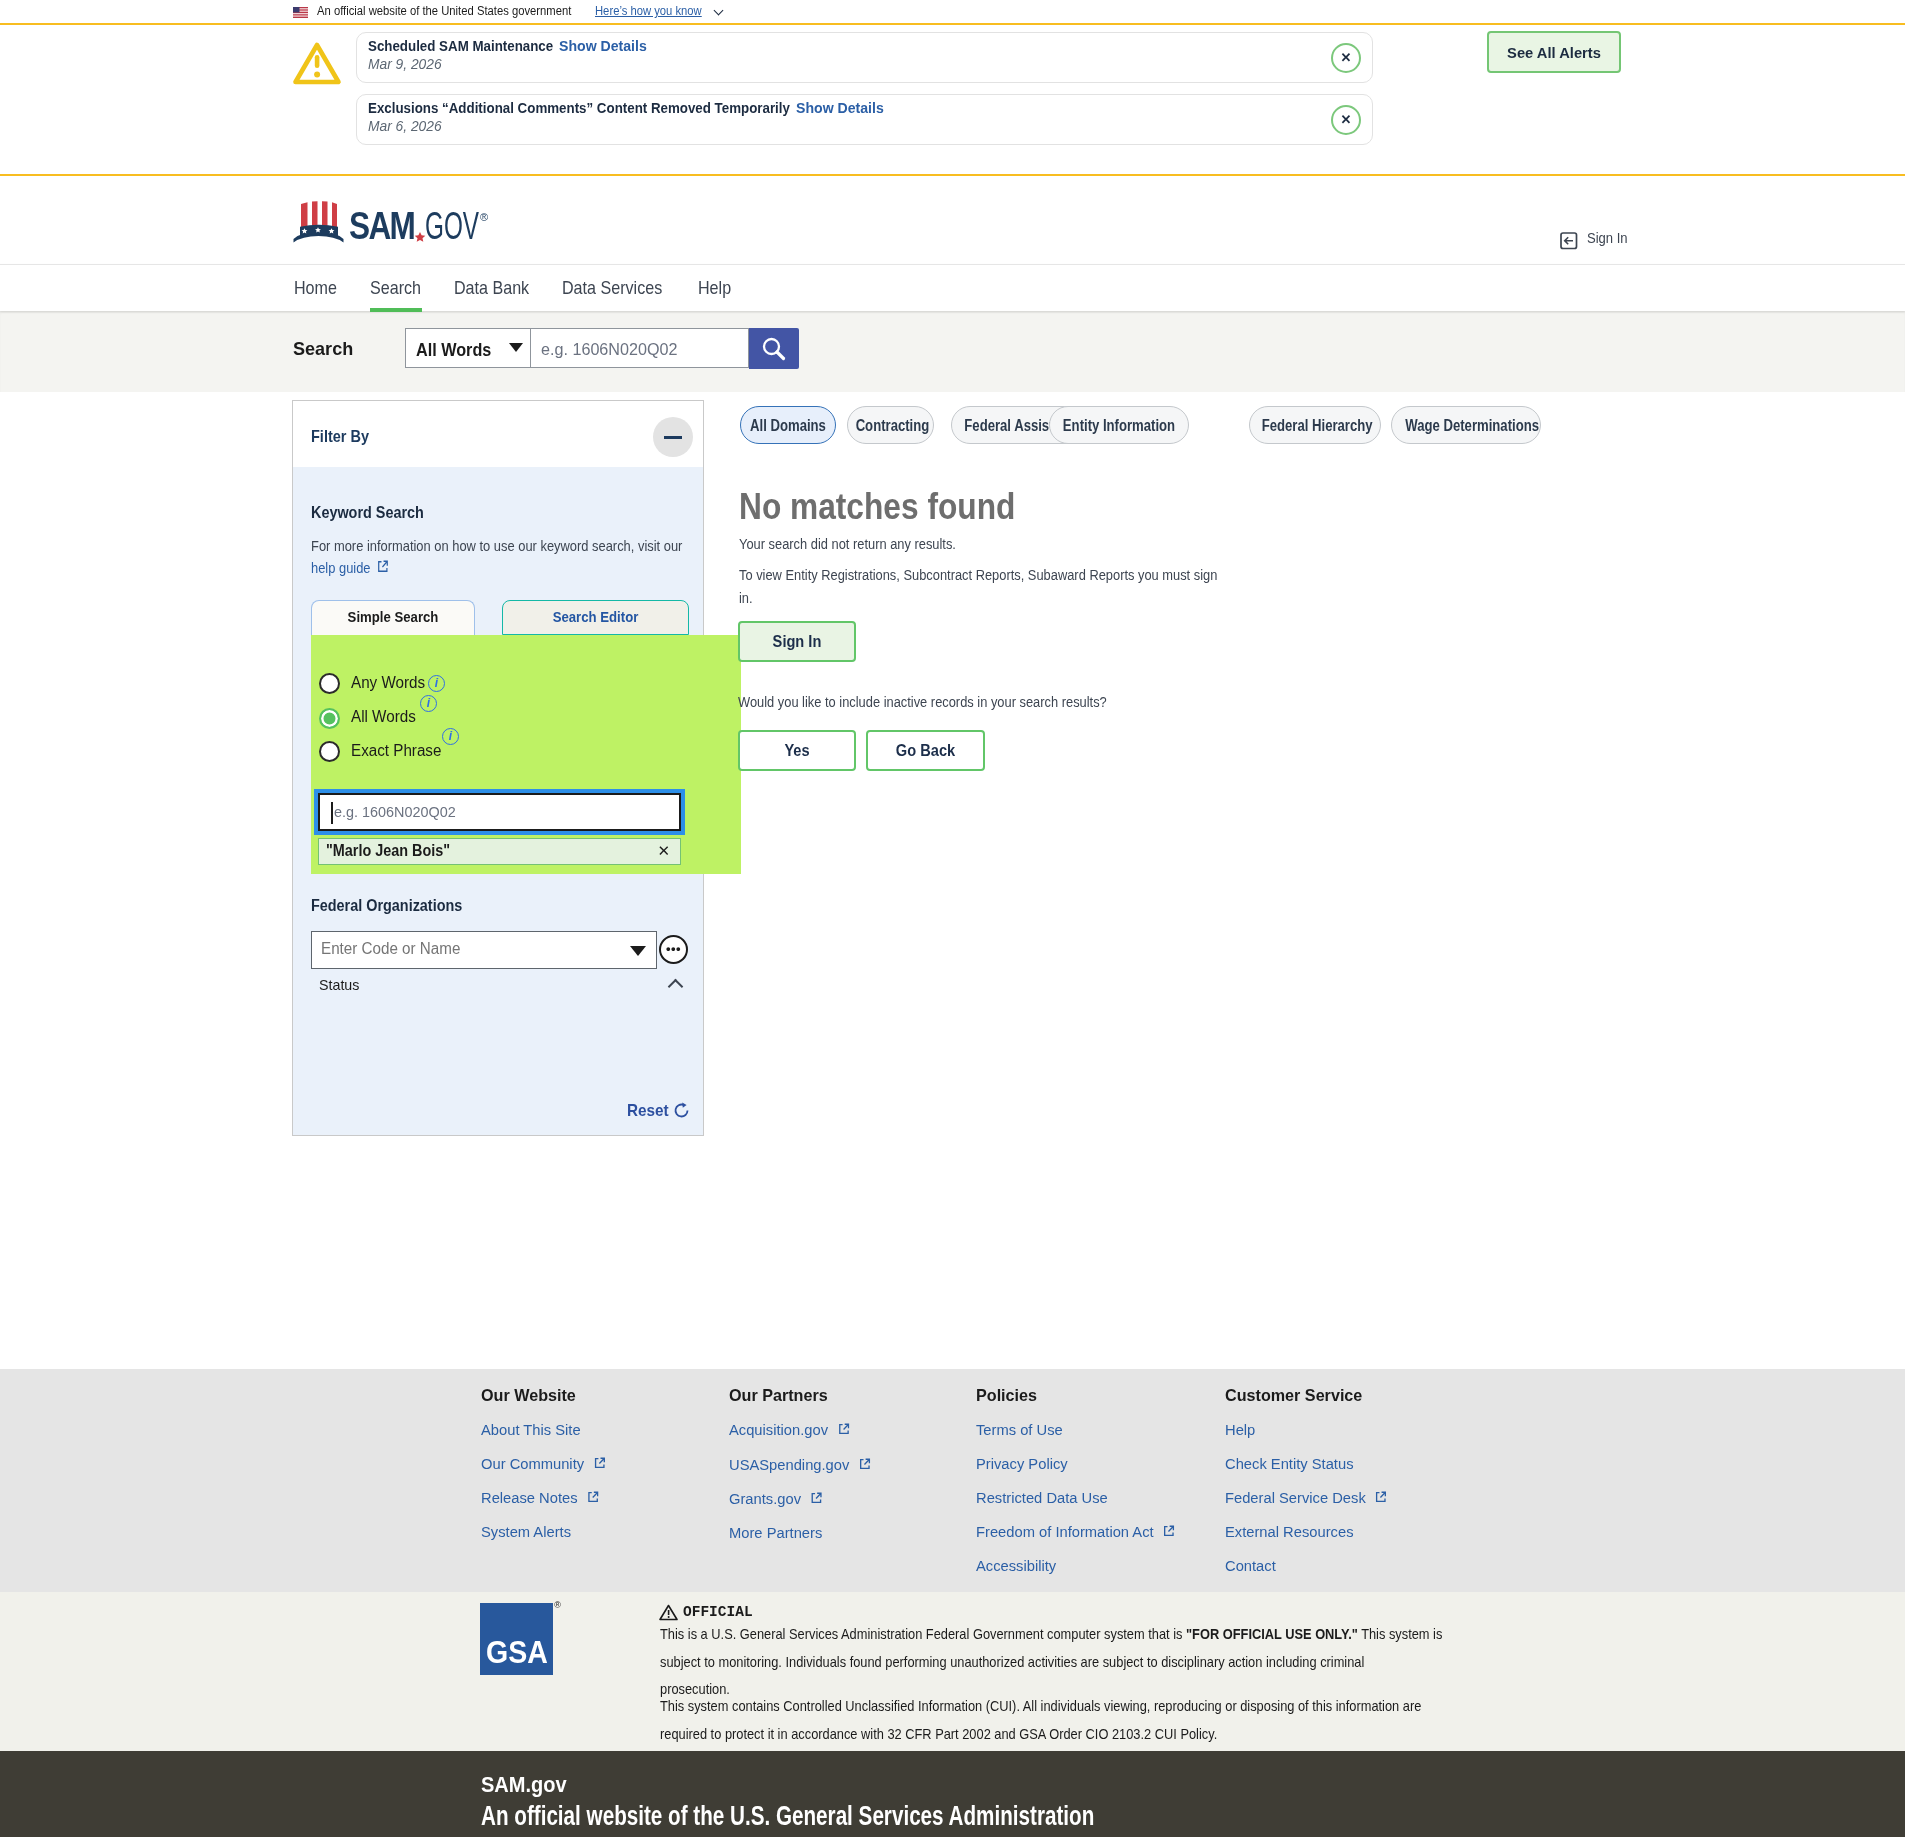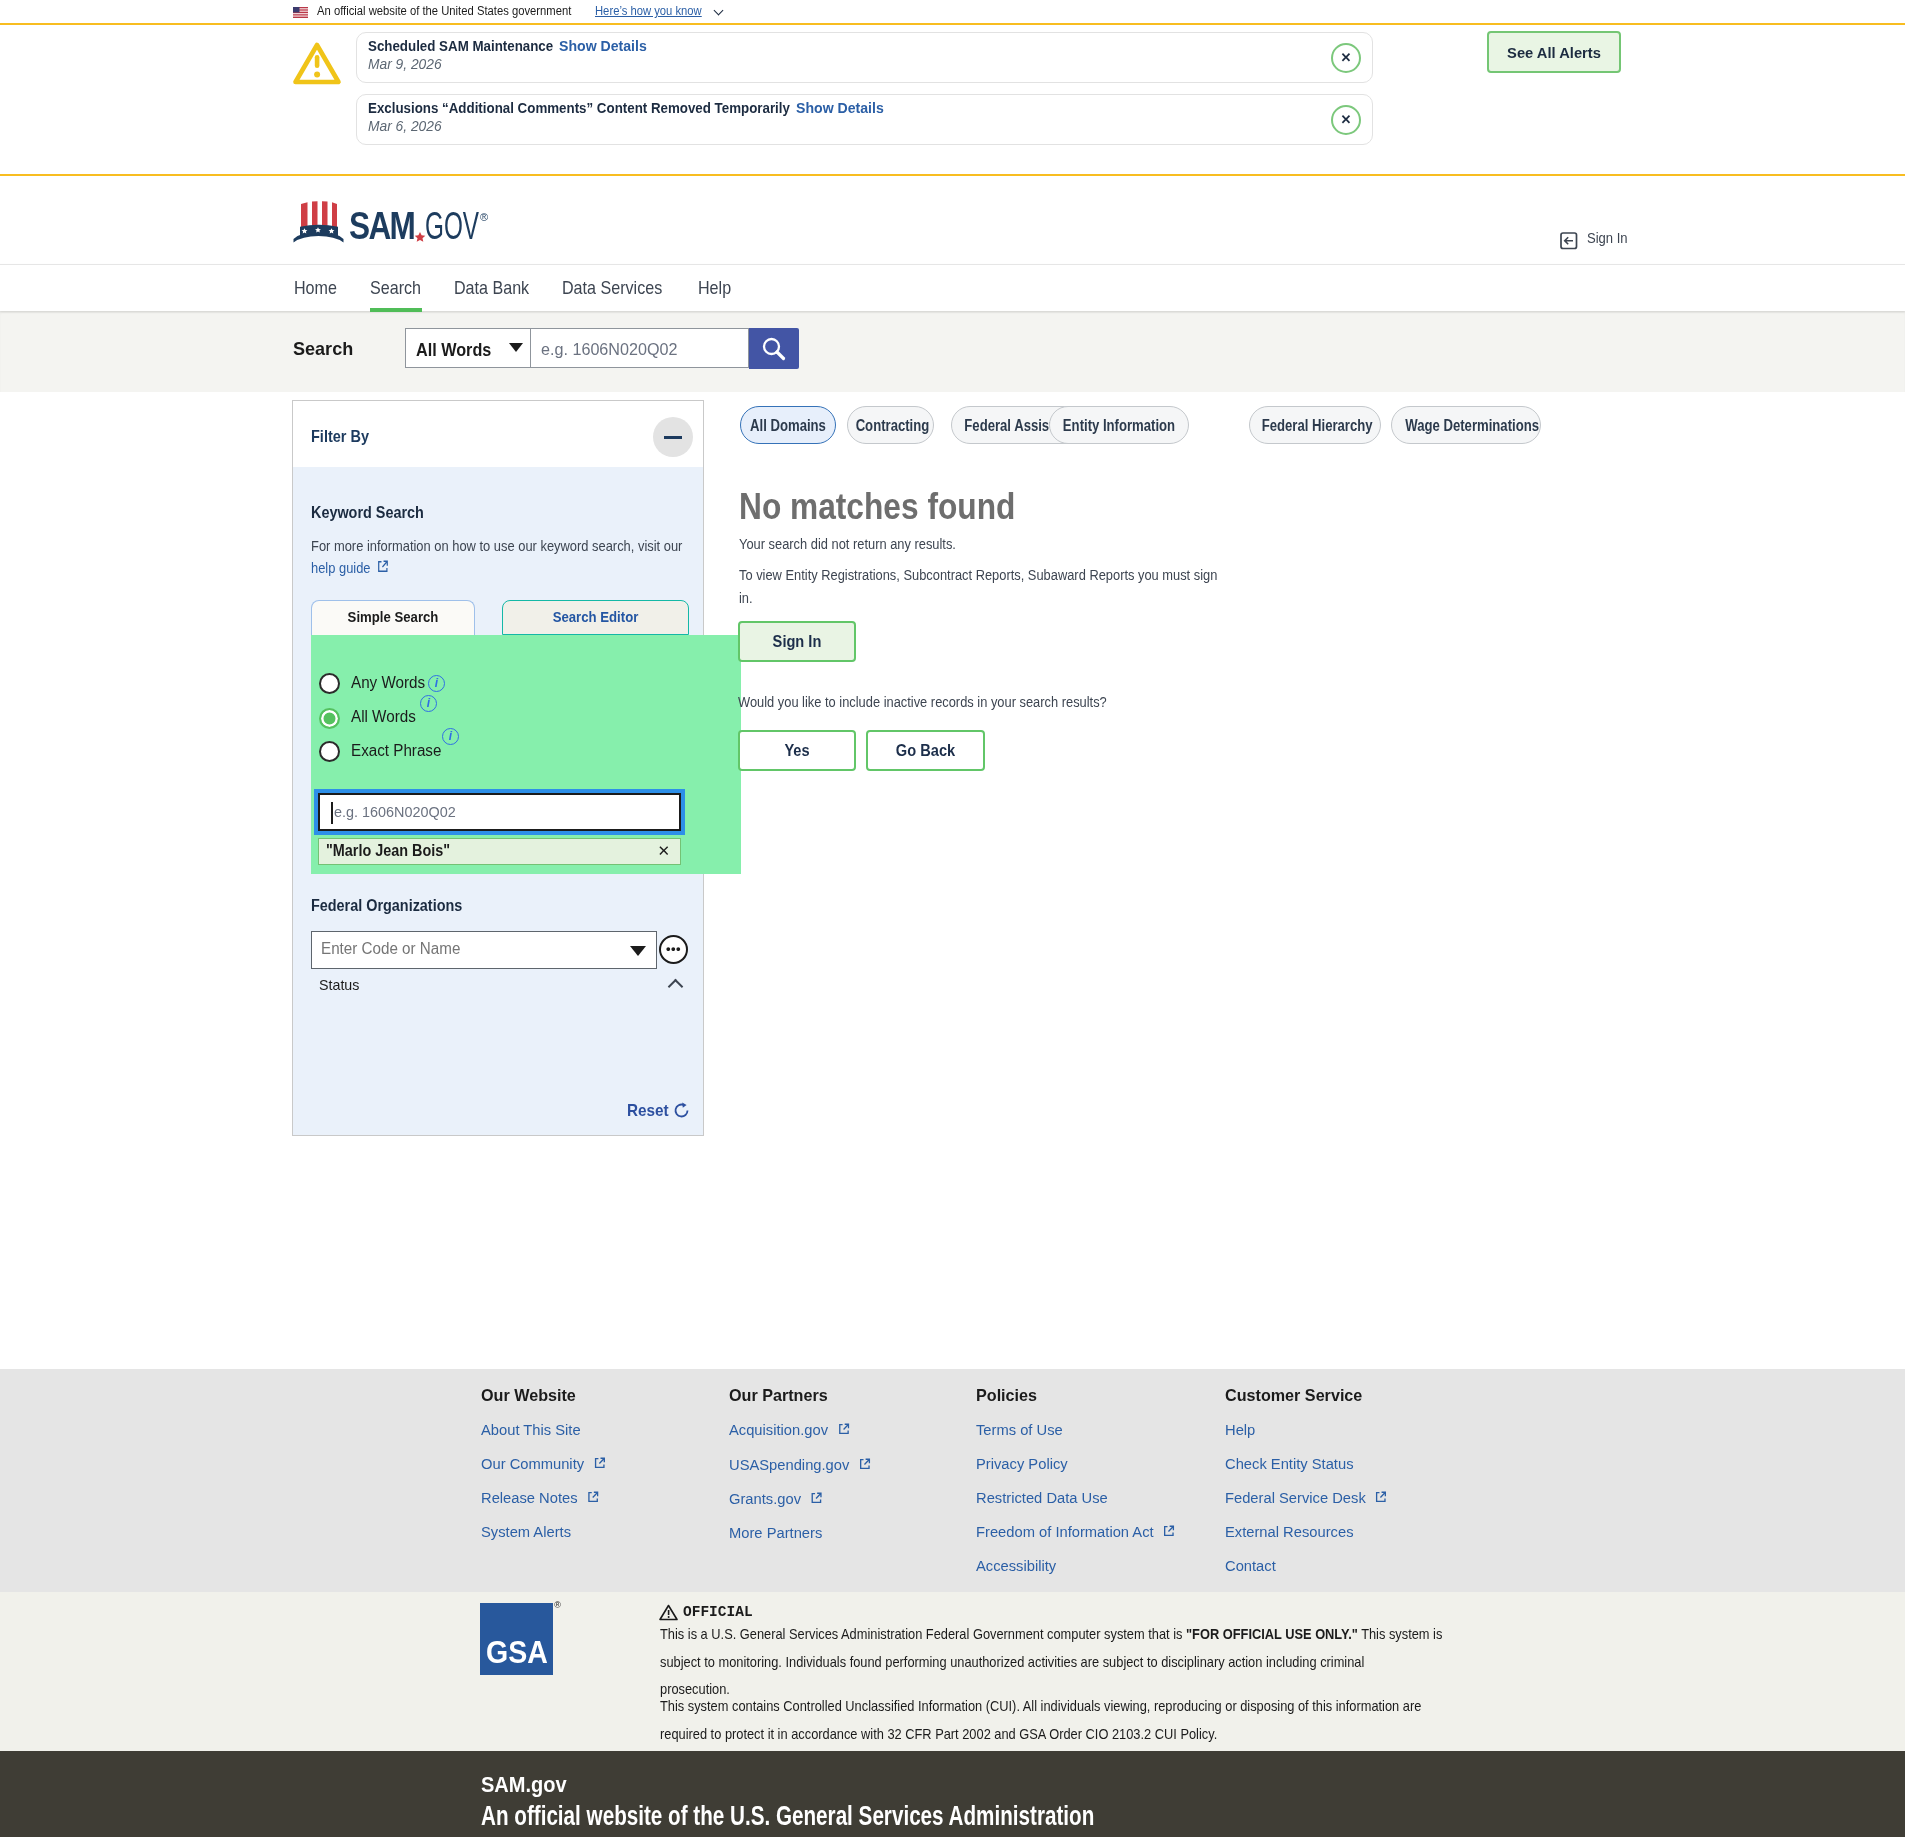--- a/index.html
+++ b/index.html
@@ -27,21 +27,21 @@
 
   .main { background:#fff; height:977px; }
 
   .panel { position:absolute; left:292px; top:8px; width:412px; height:736px; border:1px solid #c9c9c9; background:#eaf1fa; }
   .panel-h { position:absolute; left:0; top:0; width:100%; height:66px; background:#fff; }
   .minus { position:absolute; left:360px; top:16px; width:40px; height:40px; border-radius:50%; background:#e3e3e3; }
   .minus:before { content:""; position:absolute; left:11px; top:18.5px; width:18px; height:3px; background:#1c3a5e; }
   .tab1 { position:absolute; left:18px; top:199px; width:164px; height:35px; background:#fbfaf7; border:1px solid #9fc0ea; border-bottom:none; border-radius:8px 8px 0 0; }
   .tab2 { position:absolute; left:209px; top:199px; width:187px; height:35px; background:#f1f0e9; border:1px solid #14b8a6; border-radius:8px 8px 0 0; }
   .tabc { position:absolute; left:0; width:100%; text-align:center; top:7px; white-space:nowrap; font-size:15.5px; font-weight:bold; transform:scaleX(0.85); }
-  .tabbody { position:absolute; left:18px; top:234px; width:430px; height:239px; background:#86efac; }
+  .tabbody { position:absolute; left:18px; top:234px; width:430px; height:239px; background:#bef264; }
   .radio { position:absolute; width:21px; height:21px; border:2.5px solid #2b2b2b; border-radius:50%; background:#fff; }
   .radio.on { border-color:#55c15f; background:#55c15f; box-shadow:inset 0 0 0 2.5px #fff; }
   .rlbl { position:absolute; font-size:16px; color:#1b1b1b; }
   .info { position:absolute; width:17px; height:17px; border:1.5px solid #2f6fe4; border-radius:50%; color:#2f6fe4; font-size:12px; font-weight:bold; font-style:italic; text-align:center; line-height:15px; }
   .kinput { position:absolute; left:7px; top:158px; width:363px; height:38px; border:2px solid #1b1b1b; outline:4px solid #2d8fe8; background:#fff; font-size:15.5px; color:#6b7280; line-height:34px; padding-left:11px; }
   .caret { display:inline-block; width:1.5px; height:22px; background:#1b1b1b; vertical-align:middle; margin-right:1px; }
   .chip { position:absolute; left:7px; top:203px; width:363px; height:27px; background:#e4f2de; border:1.5px solid #74c274; }
   .chip .t { position:absolute; left:7px; top:3px; font-size:16px; font-weight:bold; color:#1b1b1b; }
   .chip .x { position:absolute; right:10px; top:3px; font-size:15px; color:#1b1b1b; }
   .combo { position:absolute; left:18px; top:530px; width:346px; height:38px; border:1px solid #5e656d; background:#fff; }

